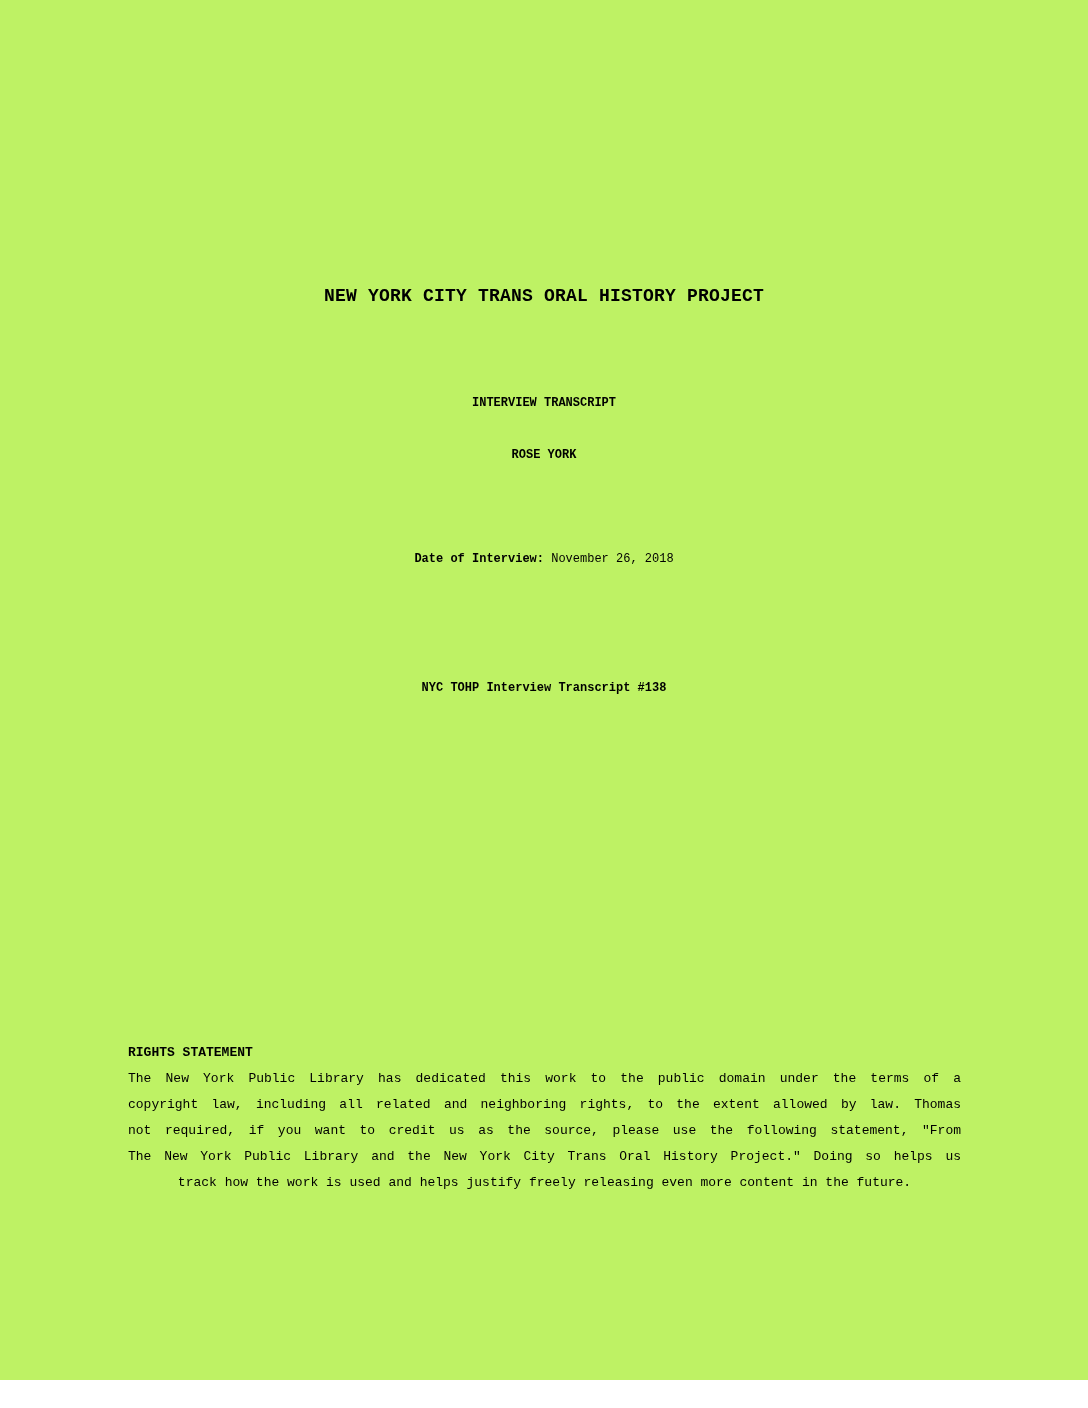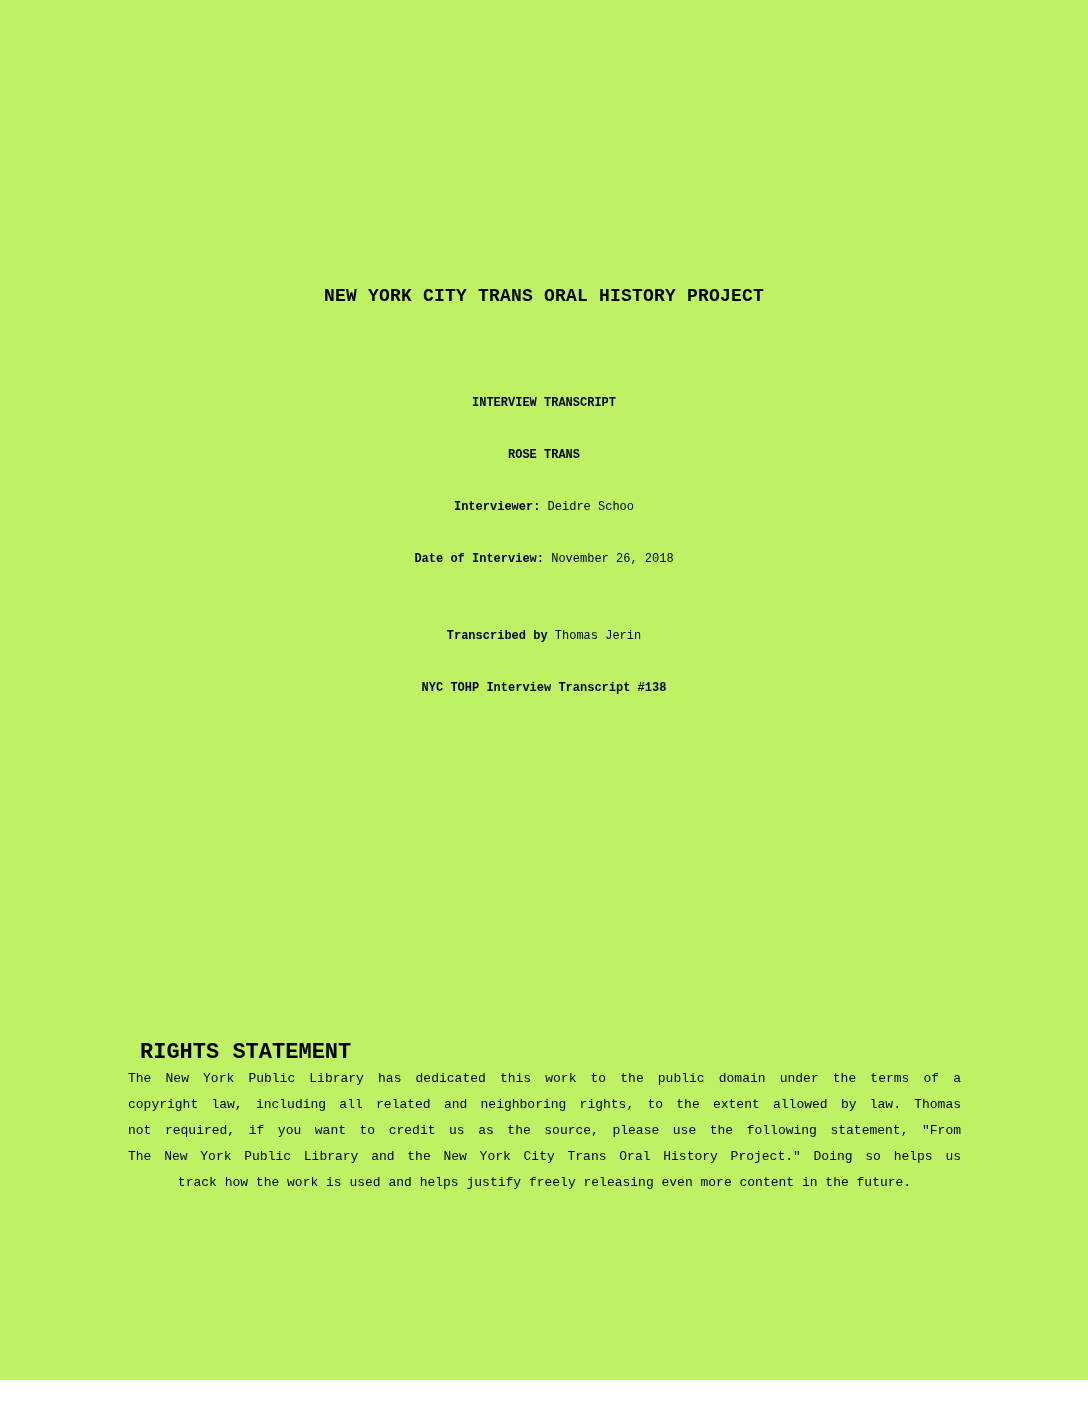--- a/index.html
+++ b/index.html
@@ -28,24 +28,23 @@
   .bold { font-weight: bold; }
   .title-line { font-weight: bold; font-size: 18px; letter-spacing: 0.2px; }
   .rights-section {
     position: absolute;
     left: 128px;
     top: 1040px;
     width: 833px;
   }
   .rights-heading {
     font-weight: bold;
-    font-size: 22px;
+    font-size: 13px;
     line-height: 26px;
     height: 26px;
-    margin-left: 12px;
   }
   .pline {
     font-size: 13px;
     line-height: 26px;
     height: 26px;
     white-space: nowrap;
   }
   .pline.just {
     white-space: normal;
     text-align: justify;
@@ -62,33 +61,27 @@
 </style>
 </head>
 <body>
 
 <div class="page">
 
   <div class="center-line title-line" style="top:285px">NEW YORK CITY TRANS ORAL HISTORY PROJECT</div>
 
   <div class="center-line bold" style="top:392px">INTERVIEW TRANSCRIPT</div>
 
-  <div class="center-line bold" style="top:444px">ROSE TRANS</div>
+  <div class="center-line bold" style="top:444px">ROSE YORK</div>
 
-  <div class="center-line" style="top:496px">
-    <span class="bold">Interviewer:</span><span> Deidre Schoo</span>
-  </div>
 
   <div class="center-line" style="top:548px">
     <span class="bold">Date of Interview:</span><span> November 26, 2018</span>
   </div>
 
-  <div class="center-line" style="top:625px">
-    <span class="bold">Transcribed by</span><span> Thomas Jerin</span>
-  </div>
 
   <div class="center-line bold" style="top:677px">NYC TOHP Interview Transcript #138</div>
 
   <div class="rights-section">
     <div class="rights-heading">RIGHTS STATEMENT</div>
 
     <div class="pline just">
       <span>The New York Public Library has dedicated this work to the public domain under the terms of a</span>
     </div>
 

